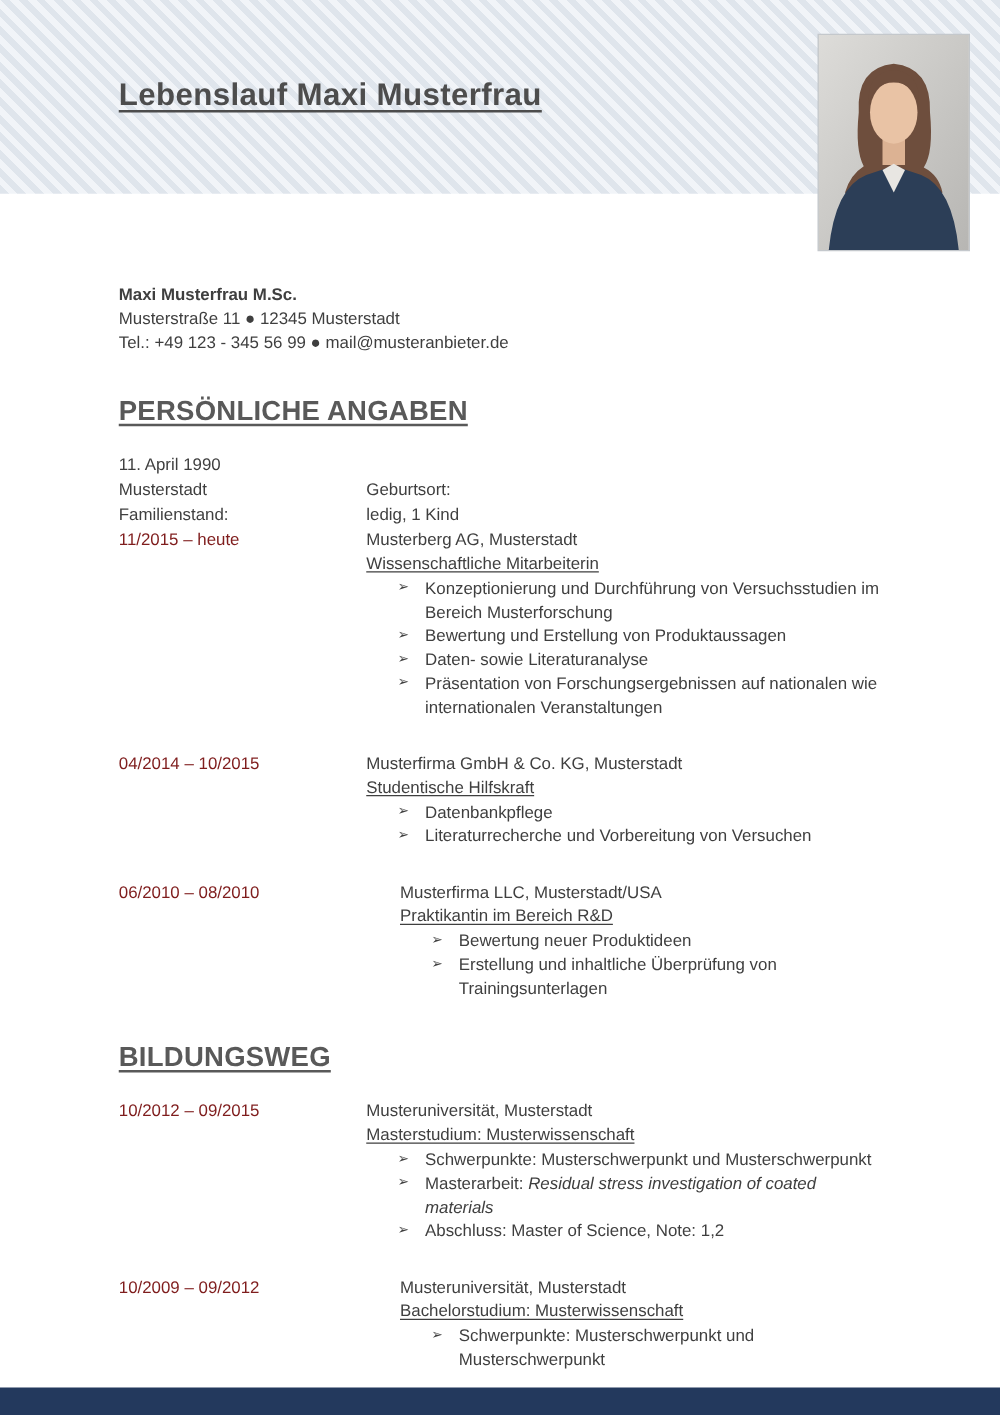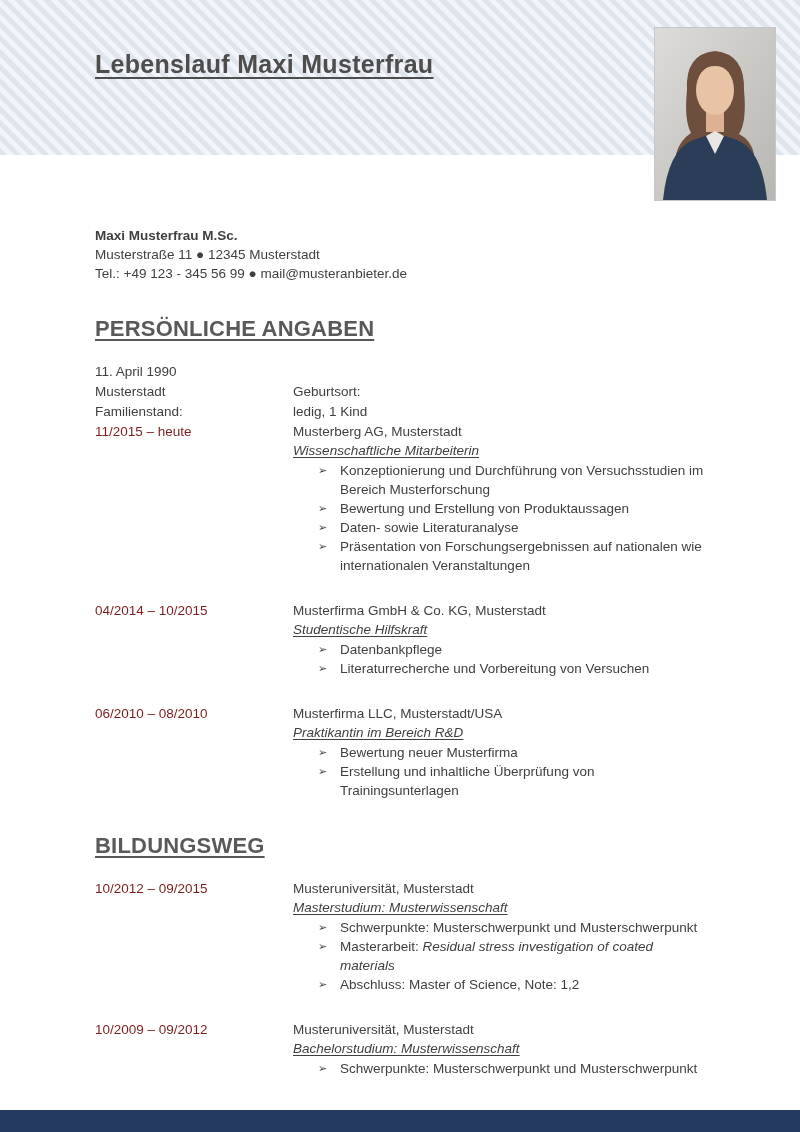--- a/index.html
+++ b/index.html
@@ -26,21 +26,21 @@
     height: 155px;
     background: repeating-linear-gradient(
       45deg,
       #dfe5ec 0px, #dfe5ec 5px,
       #f1f4f8 5px, #f1f4f8 10px
     );
   }
   .title {
     position: absolute;
     left: 95px;
-    top: 50px;
+    top: 62px;
     font-size: 25px;
     font-weight: bold;
     color: #4d4d4d;
     text-decoration: underline;
     text-underline-offset: 4px;
     letter-spacing: 0.3px;
   }
 
   
   .photo {
@@ -84,24 +84,24 @@
     line-height: 20px;
   }
 
   .entry {
     display: grid;
     grid-template-columns: 198px 1fr;
     font-size: 13.5px;
     line-height: 19px;
     margin-bottom: 26px;
   }
-  .entry:last-child { margin-bottom: 0; }
+  .entry:last-child { margin-bottom: 0; gap: 27px; }
   .entry-period { color: #7f1d1d; }
   .entry-org { font-weight: normal; }
-  .entry-role { text-decoration: underline; text-underline-offset: 2px; font-style: italic; }
+  .entry-role { text-decoration: underline; text-underline-offset: 2px; }
   .bullets { list-style: none; margin-top: 1px; }
   .bullets li {
     display: flex;
     align-items: flex-start;
     margin-left: 25px;
   }
   .bullet-marker {
     flex: 0 0 22px;
     font-size: 11px;
     line-height: 19px;
@@ -220,21 +220,21 @@
           </div>
         </div>
         <div class="entry">
           <div class="entry-period">06/2010 – 08/2010</div>
           <div>
             <div class="entry-org">Musterfirma LLC, Musterstadt/USA</div>
             <div class="entry-role">Praktikantin im Bereich R&amp;D</div>
             <ul class="bullets">
               <li>
                 <span class="bullet-marker">➢</span>
-                <span class="bullet-text">Bewertung neuer Musterfirma</span>
+                <span class="bullet-text">Bewertung neuer Produktideen</span>
               </li>
               <li>
                 <span class="bullet-marker">➢</span>
                 <span class="bullet-text">Erstellung und inhaltliche Überprüfung von Trainingsunterlagen</span>
               </li>
             </ul>
           </div>
         </div>
       </div>
 

